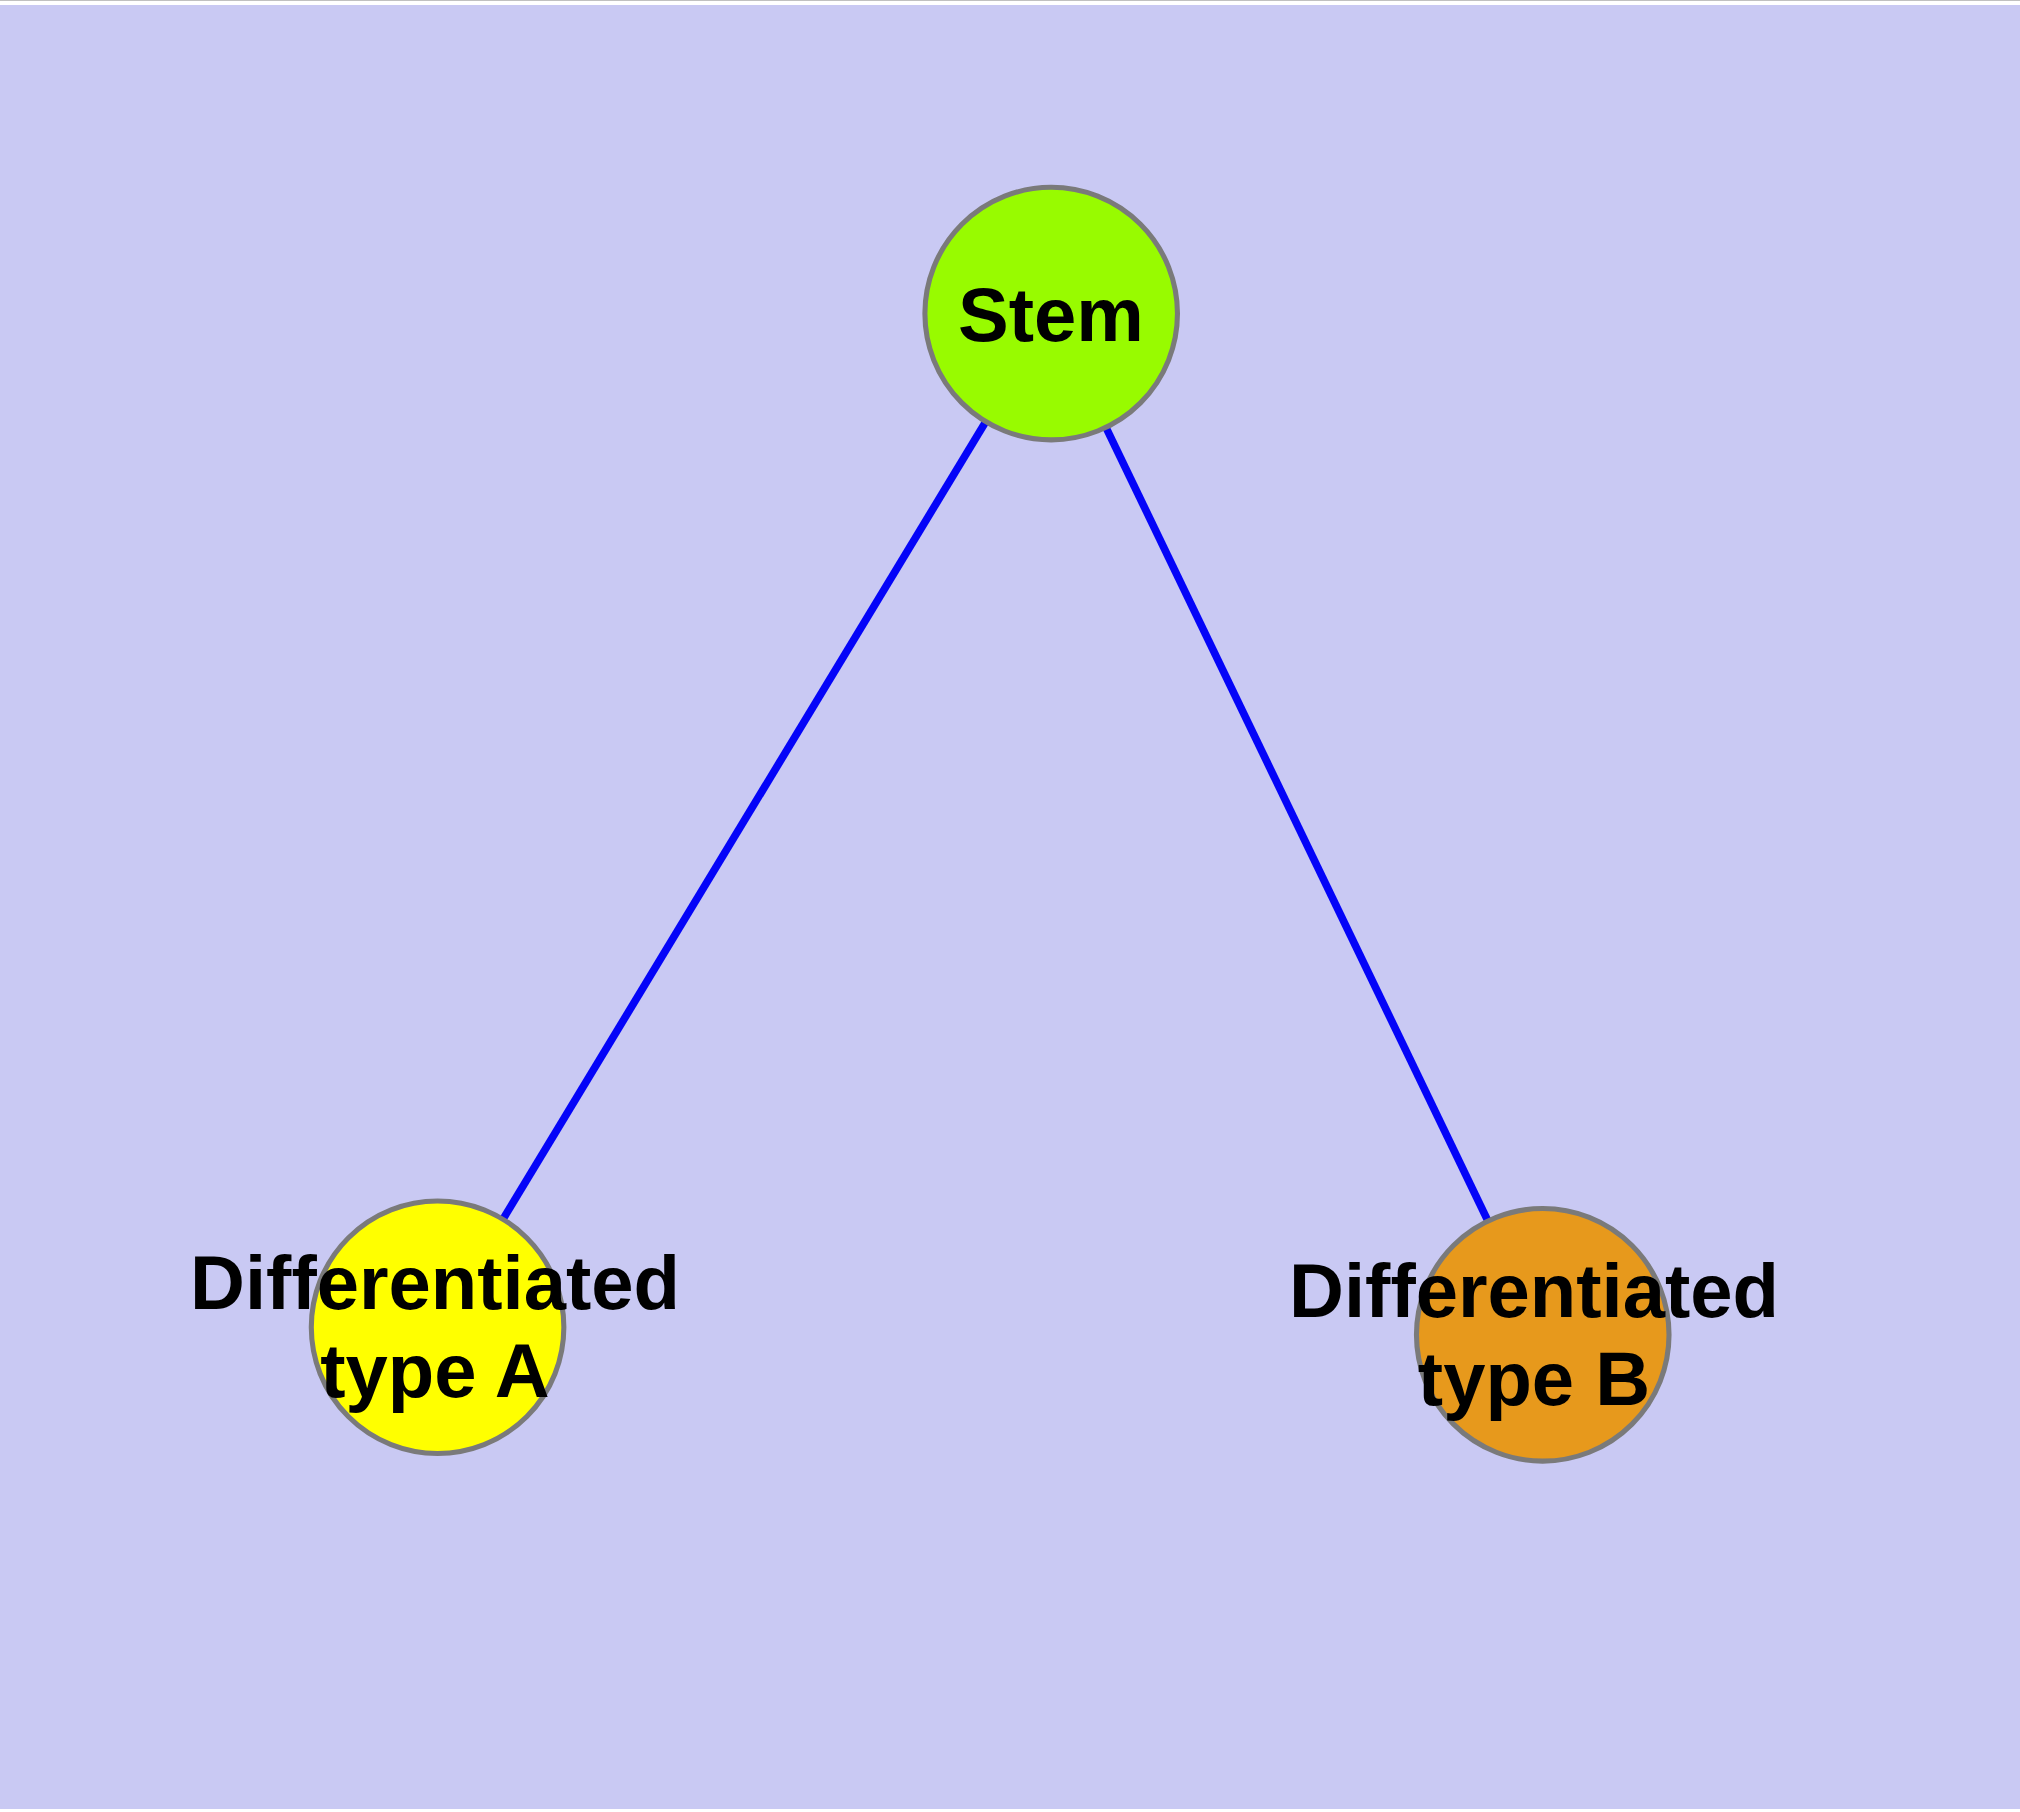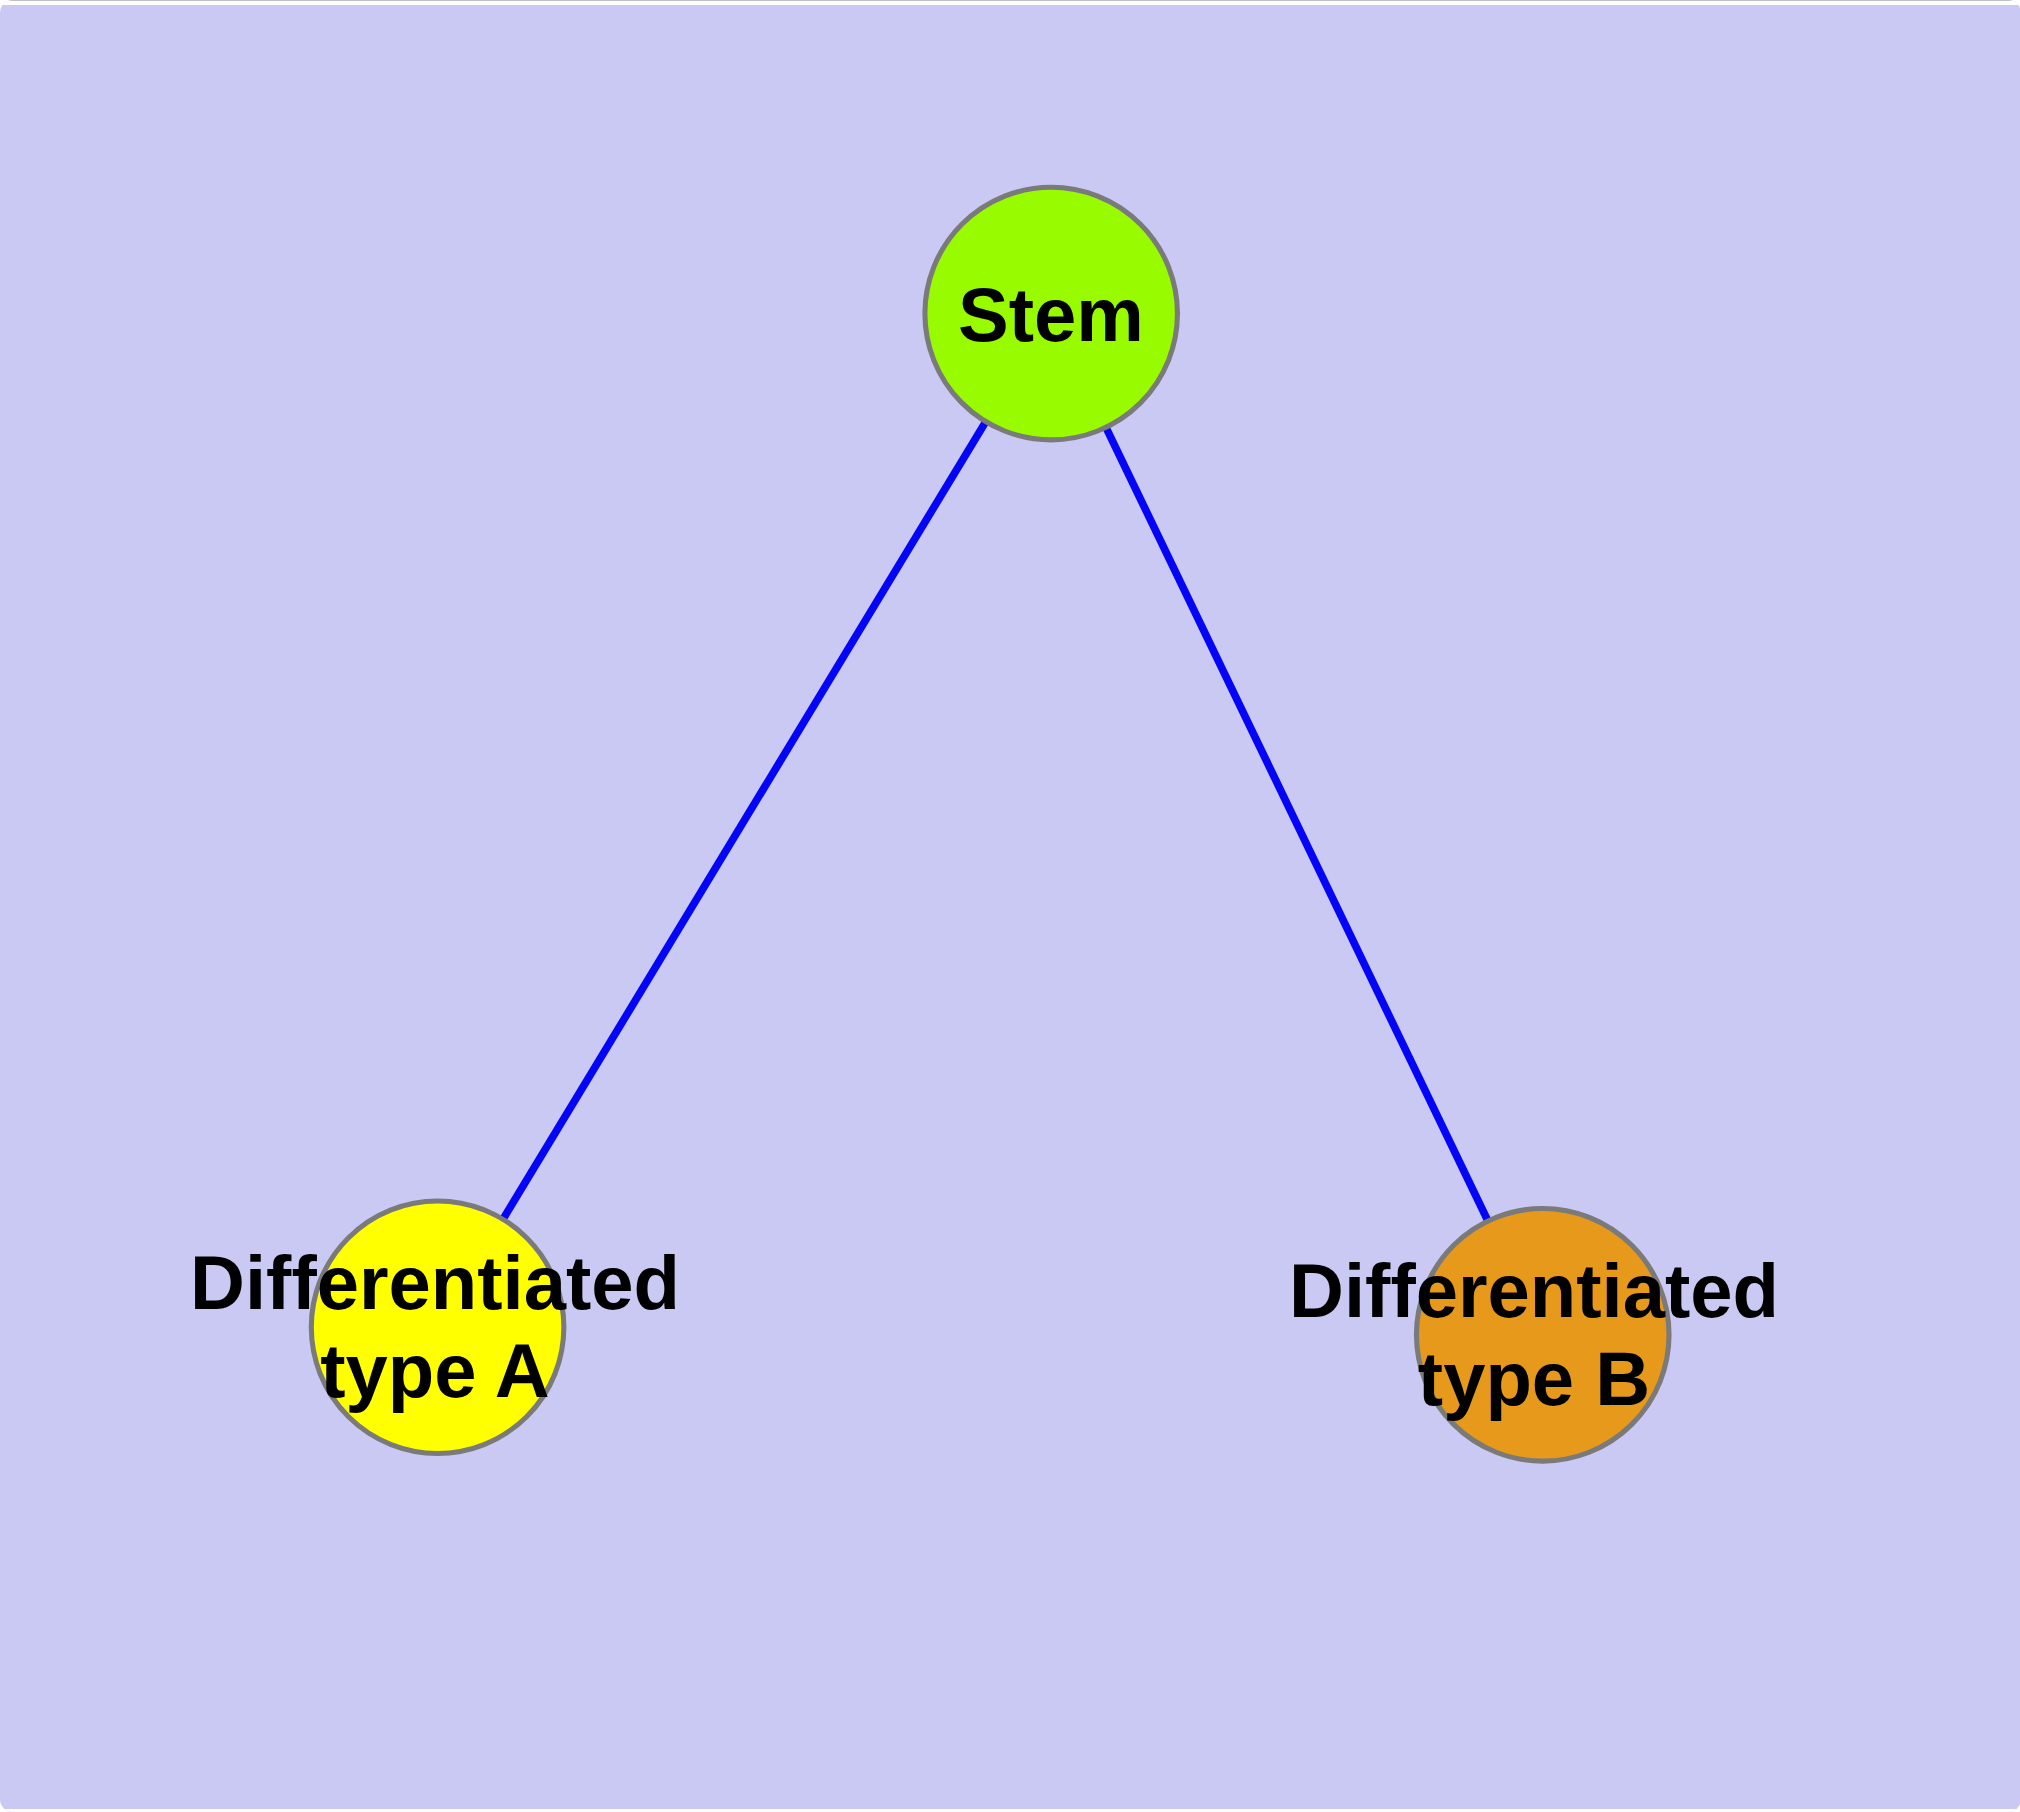--- a/index.html
+++ b/index.html
@@ -42,21 +42,21 @@
     font-weight: bold;
     line-height: 88px;
     color: #000000;
     letter-spacing: 0px;
     pointer-events: none;
   }
 </style>
 </head>
 <body>
 
-<div class="stage" id="stage" style="background: rgb(201, 201, 243); border-radius: 13px;">
+<div class="stage" id="stage" style="background: rgb(201, 201, 243);">
   <svg class="graph" id="graph-svg" viewBox="0 0 2384 2138">
       <line x1="1240" y1="370" x2="516" y2="1566" stroke="#0404F8" stroke-width="9"></line>
       <line x1="1240" y1="370" x2="1820" y2="1575" stroke="#0404F8" stroke-width="9"></line>
       <circle cx="1240" cy="370" r="149" fill="#98FB00" stroke="#7A7A7A" stroke-width="6"></circle>
       <circle cx="516" cy="1566" r="149" fill="#FFFF00" stroke="#7A7A7A" stroke-width="6"></circle>
       <circle cx="1820" cy="1575" r="149" fill="#E7991C" stroke="#7A7A7A" stroke-width="6"></circle>
     </svg>
   <div class="edge-top" id="edge-top" style="background: rgb(255, 255, 255); border-top-color: rgb(192, 192, 192);"></div>
   <div class="edge-bottom" id="edge-bottom" style="background: rgb(255, 255, 255);"></div>
 <div class="node-label" style="left: 1051px; top: 315px; color: rgb(0, 0, 0);">Stem</div>

